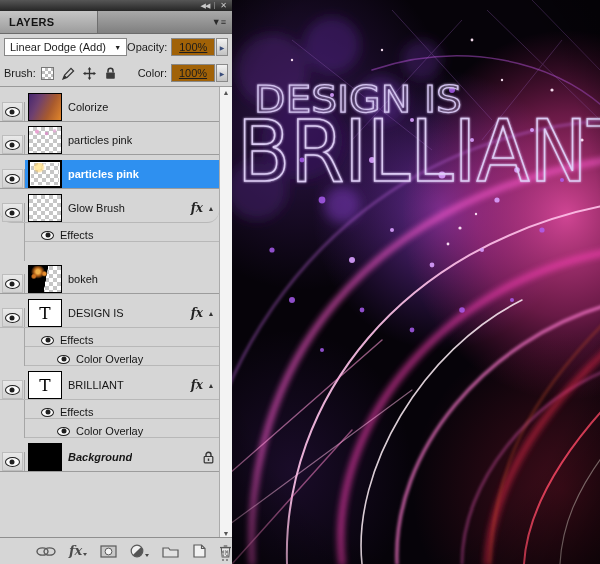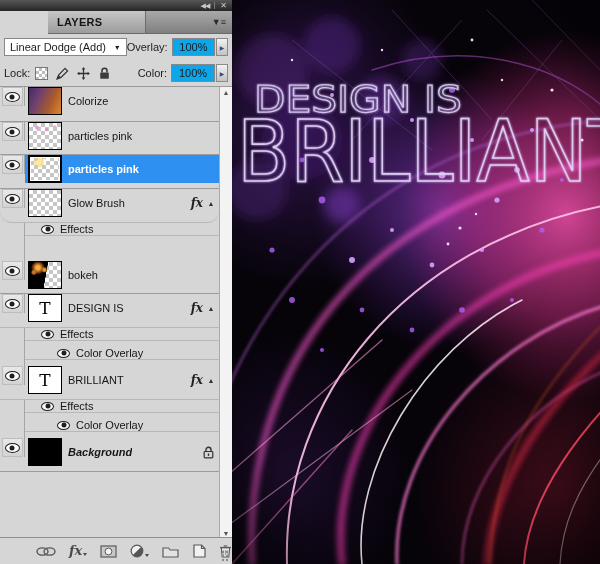--- a/index.html
+++ b/index.html
@@ -7,44 +7,44 @@
          -webkit-font-smoothing:antialiased;}
   
   .artwork{position:absolute;left:232px;top:0;width:368px;height:564px;display:block;background:#060309;}
   
   .panel{position:absolute;left:0;top:0;width:232px;height:564px;background:#d6d6d6;box-sizing:border-box;}
   .dockbar{height:11px;background:linear-gradient(#565656,#262626);display:flex;align-items:center;
            justify-content:flex-end;gap:5px;padding-right:5px;color:#c9c9c9;}
   .dockbar .dk{font-size:7px;line-height:7px;letter-spacing:-1px;cursor:pointer;}
   .dockbar .sep{width:1px;height:7px;background:#777;}
   .tabbar{height:22px;background:linear-gradient(#a9a9a9,#7f7f7f);display:flex;align-items:stretch;
-          border-bottom:1px solid #6b6b6b;margin-left:48px;}
+          border-bottom:1px solid #6b6b6b;}
   .tab{width:88px;background:linear-gradient(#c6c6c6,#9c9c9c);border-right:1px solid #6e6e6e;
        font-size:11px;font-weight:bold;color:#141414;display:flex;align-items:center;padding-left:9px;
        letter-spacing:.3px;}
   .menu-btn{margin-left:auto;display:flex;align-items:center;padding-right:6px;color:#2a2a2a;
             font-size:9px;font-weight:bold;cursor:pointer;}
   .optrow{height:26px;display:flex;align-items:center;padding:0 4px;background:#d6d6d6;font-size:11px;color:#1c1c1c;}
   .combo{width:124px;height:18px;background:#fff;border:1px solid #878787;display:flex;align-items:center;
          box-sizing:border-box;padding:0 5px;font-size:11px;cursor:pointer;}
   .combo .arr{margin-left:auto;font-size:7px;color:#222;}
   .lbl{margin-left:auto;margin-right:4px;}
-  .field{width:44px;height:18px;background:#0ea5e9;border:1px solid #878787;box-sizing:border-box;
-         display:flex;align-items:center;justify-content:center;font-size:11px;}
+  .field{width:44px;height:18px;background:#a16207;border:1px solid #878787;box-sizing:border-box;
+         display:flex;align-items:center;justify-content:center;font-size:11px;text-decoration:underline;}
   .spin{width:12px;height:18px;margin-left:1px;background:linear-gradient(#f2f2f2,#c2c2c2);
         border:1px solid #8a8a8a;box-sizing:border-box;display:flex;align-items:center;justify-content:center;
         font-size:6px;color:#3a4d7a;cursor:pointer;}
   .lockicons{display:flex;align-items:center;gap:6px;margin-left:4px;}
   .lockicons .ic{width:15px;height:15px;display:flex;align-items:center;justify-content:center;cursor:pointer;}
   .checker-sm{width:11px;height:11px;border:1px solid #777;
       background:repeating-conic-gradient(#bdbdbd 0% 25%,#fff 0% 50%) 0 0/6px 6px;}
   
   .list{position:relative;height:452px;border-top:1px solid #9a9a9a;background:#d6d6d6;overflow:hidden;}
   .rows{position:absolute;left:0;top:0;right:13px;}
-  .lrow{display:flex;align-items:flex-start;height:34px;box-sizing:border-box;border-bottom:1px solid #9c9c9c;}
+  .lrow{display:flex;align-items:flex-end;height:34px;box-sizing:border-box;border-bottom:1px solid #9c9c9c;}
   .lrow.h35{height:35px;}.lrow.h33{height:33px;}
   .lrow.sub{height:19px;border-bottom:none;}
   .gutter{width:24px;flex:none;border-right:1px solid #a6a6a6;display:flex;align-items:center;justify-content:center;}
   .eyebox{width:19px;height:17px;border:1px solid #bdbdbd;background:linear-gradient(#e9e9e9,#d2d2d2);
           display:flex;align-items:center;justify-content:center;cursor:pointer;}
   .eye{width:13px;height:8px;border:1px solid #1f1f1f;border-radius:50%;position:relative;background:#fbfbfb;flex:none;}
   .eye::before{content:"";position:absolute;left:50%;top:50%;transform:translate(-50%,-50%);
                width:5px;height:5px;border-radius:50%;background:#1f1f1f;}
   .eye.sm{width:11px;height:7px;}
   .content{flex:1;display:flex;align-items:center;min-width:0;}
@@ -261,31 +261,31 @@
       <div class="menu-btn">
         <span>▼≡</span>
       </div>
     </div>
 
     <div class="optrow">
       <div class="combo">
         <span>Linear Dodge (Add)</span>
         <span class="arr">▼</span>
       </div>
-      <span class="lbl">Overlay:</span>
+      <span class="lbl">Opacity:</span>
       <div class="field">
         <span>100%</span>
       </div>
       <div class="spin">
         <span>▶</span>
       </div>
     </div>
 
     <div class="optrow">
-      <span>Lock:</span>
+      <span>Brush:</span>
       <div class="lockicons">
         <span class="ic">
             <span class="checker-sm"></span>
           </span>
         <span class="ic">
           <svg width="13" height="13" viewBox="0 0 13 13">
               <path d="M1,12 L2.6,8 L9,1.4 L11.6,4 L5,10.4 Z" fill="none" stroke="#333" stroke-width="1.2"></path>
               <path d="M1,12 L2.6,8 L5,10.4 Z" fill="#333"></path>
             </svg>
         </span>

